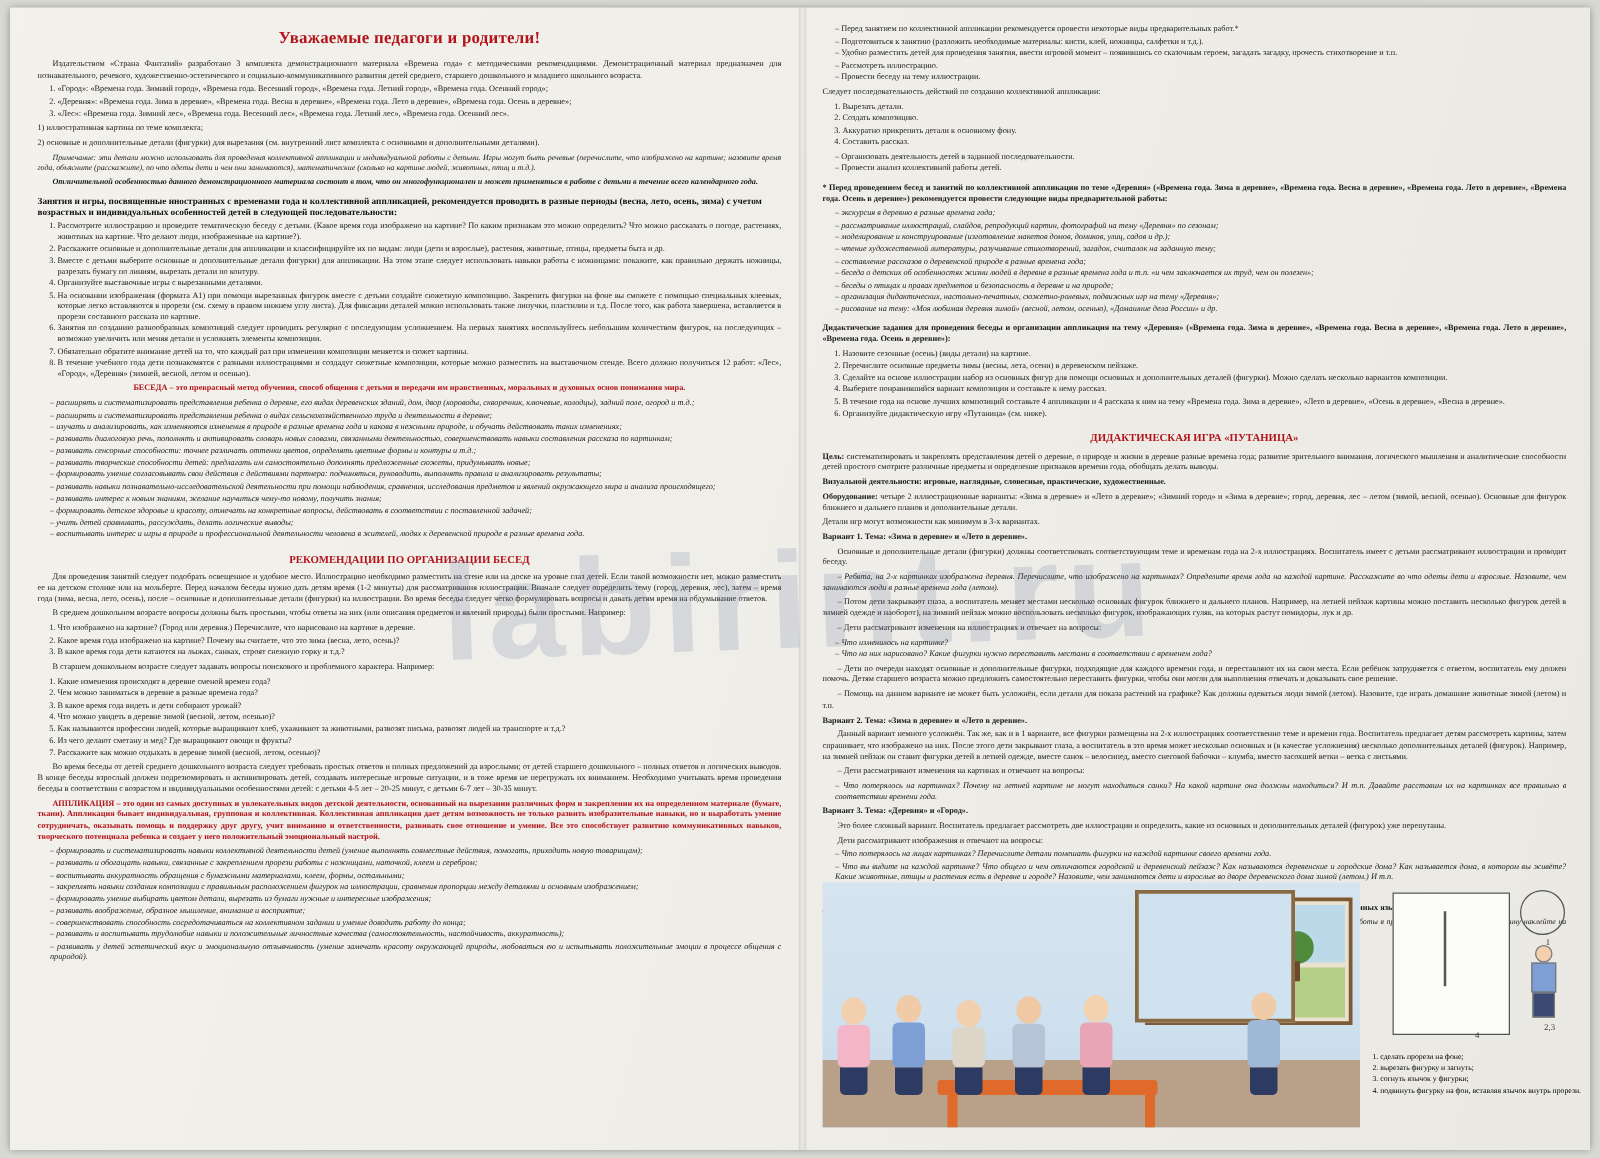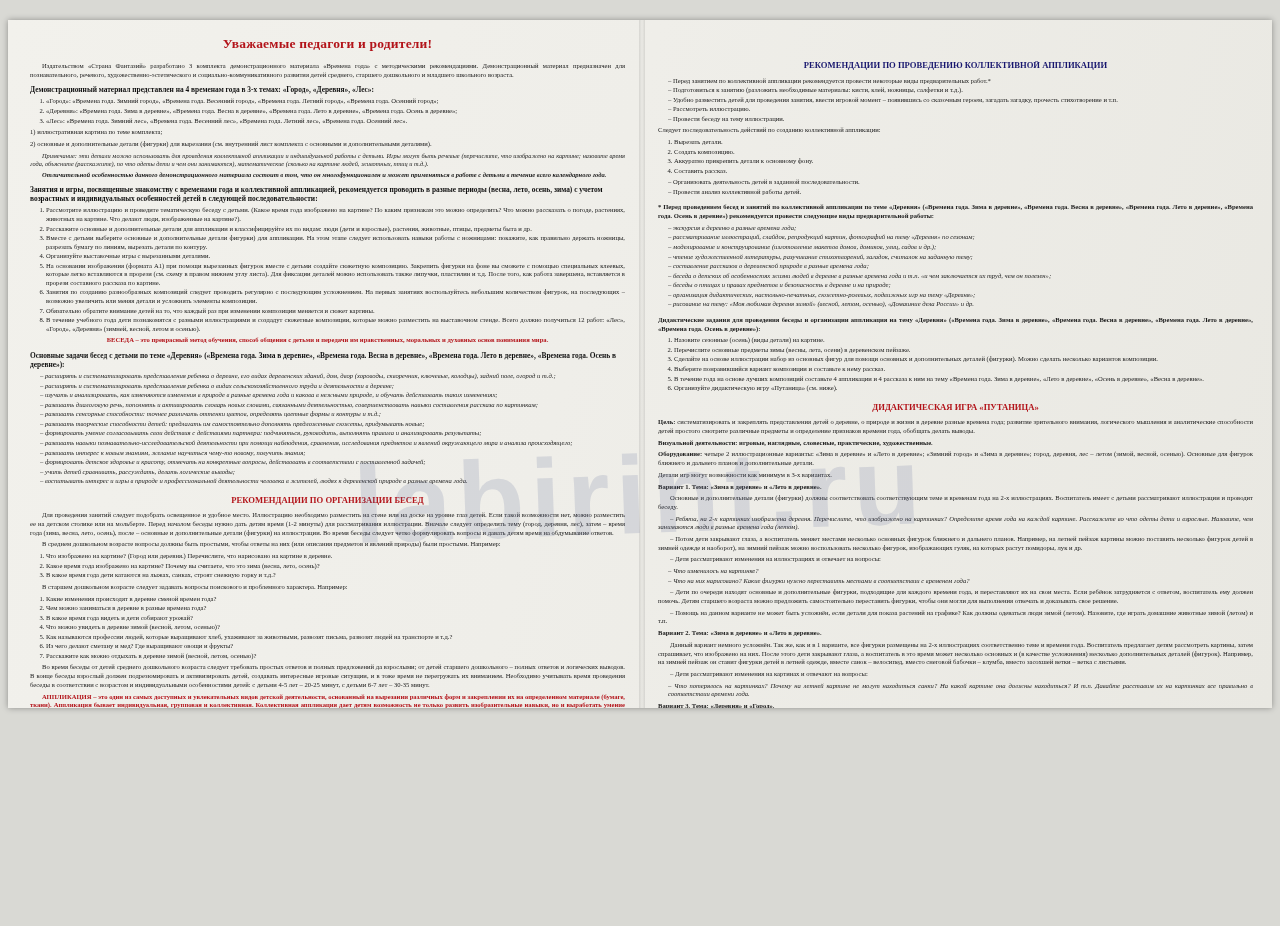--- a/index.html
+++ b/index.html
@@ -5,22 +5,22 @@
   html,body{margin:0;padding:0;}
   body{
     width:1280px;height:926px;
     background:#d9d9d4;
     font-family:"Liberation Serif", serif;
     overflow:hidden;
     position:relative;
   }
   .page{
     position:absolute;
-    left:8px;top:20px;
-    width:1264px;height:688px;
+    left:8px;top:6px;
+    width:1264px;height:914px;
     background:linear-gradient(105deg,#f2f1ec 0%,#efeee9 45%,#e9e8e2 100%);
     box-shadow:0 0 6px rgba(0,0,0,.35);
     overflow:hidden;
   }
   
   .fold{
     position:absolute;left:631px;top:0;width:6px;height:914px;
     background:linear-gradient(90deg,rgba(0,0,0,.10),rgba(0,0,0,.02),rgba(0,0,0,.10));
   }
   .col{
@@ -126,51 +126,49 @@
 <body>
 
 <div class="page">
   <div class="fold"></div>
 
   <div class="col left">
     <h1 class="main-title">Уважаемые педагоги и родители!</h1>
 
     <p>Издательством «Страна Фантазий» разработано 3 комплекта демонстрационного материала «Времена года» с методическими рекомендациями. Демонстрационный материал предназначен для познавательного, речевого, художественно-эстетического и социально-коммуникативного развития детей среднего, старшего дошкольного и младшего школьного возраста.</p>
 
-    <h3 class="sub">Демонстрационный материал представлен на 4 временам года в 3-х темах: «Город», «Деревня», «Лес»:</h3>
     <ol>
       <li>«Город»: «Времена года. Зимний город», «Времена года. Весенний город», «Времена года. Летний город», «Времена года. Осенний город»;</li>
       <li>«Деревня»: «Времена года. Зима в деревне», «Времена года. Весна в деревне», «Времена года. Лето в деревне», «Времена года. Осень в деревне»;</li>
       <li>«Лес»: «Времена года. Зимний лес», «Времена года. Весенний лес», «Времена года. Летний лес», «Времена года. Осенний лес».</li>
     </ol>
 
     <p class="noind">1) иллюстративная картина по теме комплекта;</p>
     <p class="noind">2) основные и дополнительные детали (фигурки) для вырезания (см. внутренний лист комплекта с основными и дополнительными деталями).</p>
 
     <p class="note">Примечание: эти детали можно использовать для проведения коллективной аппликации и индивидуальной работы с детьми. Игры могут быть речевые (перечислите, что изображено на картине; назовите время года, объясните (расскажите), по что одеты дети и чем они занимаются), математические (сколько на картине людей, животных, птиц и т.д.).</p>
     <p class="bold ital" style="font-size:6.5px;text-indent:12px;">Отличительной особенностью данного демонстрационного материала состоит в том, что он многофункционален и может применяться в работе с детьми в течение всего календарного года.</p>
 
-    <h3 class="sub">Занятия и игры, посвященные знакомству с временами года и коллективной аппликацией, рекомендуется проводить в разные периоды (весна, лето, осень, зима) с учетом возрастных и индивидуальных особенностей детей в следующей последовательности:</h3>
+    <h3 class="sub">Занятия и игры, посвященные иностранных с временами года и коллективной аппликацией, рекомендуется проводить в разные периоды (весна, лето, осень, зима) с учетом возрастных и индивидуальных особенностей детей в следующей последовательности:</h3>
     <ol>
       <li>Рассмотрите иллюстрацию и проведите тематическую беседу с детьми. (Какое время года изображено на картине? По каким признакам это можно определить? Что можно рассказать о погоде, растениях, животных на картине. Что делают люди, изображенные на картине?).</li>
       <li>Расскажите основные и дополнительные детали для аппликации и классифицируйте их по видам: люди (дети и взрослые), растения, животные, птицы, предметы быта и др.</li>
       <li>Вместе с детьми выберите основные и дополнительные детали фигурки) для аппликации. На этом этапе следует использовать навыки работы с ножницами: покажите, как правильно держать ножницы, разрезать бумагу по линиям, вырезать детали по контуру.</li>
       <li>Организуйте выставочные игры с вырезанными деталями.</li>
       <li>На основании изображения (формата А1) при помощи вырезанных фигурок вместе с детьми создайте сюжетную композицию. Закрепить фигурки на фоне вы сможете с помощью специальных клеевых, которые легко вставляются в прорези (см. схему в правом нижнем углу листа). Для фиксации деталей можно использовать также липучки, пластилин и т.д. После того, как работа завершена, вставляется в прорези составного рассказа по картине.</li>
       <li>Занятия по созданию разнообразных композиций следует проводить регулярно с последующим усложнением. На первых занятиях воспользуйтесь небольшим количеством фигурок, на последующих – возможно увеличить или меняя детали и усложнять элементы композиции.</li>
       <li>Обязательно обратите внимание детей на то, что каждый раз при изменении композиции меняется и сюжет картины.</li>
       <li>В течение учебного года дети познакомятся с разными иллюстрациями и создадут сюжетные композиции, которые можно разместить на выставочном стенде. Всего должно получиться 12 работ: «Лес», «Город», «Деревня» (зимней, весной, летом и осенью).</li>
     </ol>
 
 
     <p class="center" style="text-indent:0">
       <span class="red bold">БЕСЕДА – это преврасный метод обучения, способ общения с детьми и передачи им нравственных, моральных и духовных основ понимания мира.</span>
     </p>
 
-    <h3 class="sub">Основные задачи бесед с детьми по теме «Деревня» («Времена года. Зима в деревне», «Времена года. Весна в деревне», «Времена года. Лето в деревне», «Времена года. Осень в деревне»):</h3>
     <ul class="dash">
       <li class="ital">расширять и систематизировать представления ребенка о деревне, его видах деревенских зданий, дом, двор (хороводы, скворечник, ключевые, колодцы), задний поле, огород и т.д.;</li>
       <li class="ital">расширять и систематизировать представления ребенка о видах сельскохозяйственного труда и деятельности в деревне;</li>
       <li class="ital">изучать и анализировать, как изменяются изменения в природе в разные времена года и какова в нежными природе, и обучать действовать таких изменениях;</li>
       <li class="ital">развивать диалоговую речь, пополнять и активировать словарь новых словами, связанными деятельностью, совершенствовать навыки составления рассказа по картинкам;</li>
       <li class="ital">развивать сенсорные способности: точнее различать оттенки цветов, определять цветные формы и контуры и т.д.;</li>
       <li class="ital">развивать творческие способности детей: предлагать им самостоятельно дополнять предложенные сюжеты, придумывать новые;</li>
       <li class="ital">формировать умение согласовывать свои действия с действиями партнера: подчиняться, руководить, выполнять правила и анализировать результаты;</li>
       <li class="ital">развивать навыки познавательно-исследовательской деятельности при помощи наблюдения, сравнения, исследования предметов и явлений окружающего мира и анализа происходящего;</li>
       <li class="ital">развивать интерес к новым знаниям, желание научиться чему-то новому, получить знания;</li>
@@ -210,21 +208,20 @@
       <li class="ital">закреплять навыки создания композиции с правильным расположением фигурок на иллюстрации, сравнения пропорции между деталями и основным изображением;</li>
       <li class="ital">формировать умение выбирать цветом детали, вырезать из бумаги нужные и интересные изображения;</li>
       <li class="ital">развивать воображение, образное мышление, внимание и восприятие;</li>
       <li class="ital">совершенствовать способность сосредотачиваться на коллективном задании и умение доводить работу до конца;</li>
       <li class="ital">развивать и воспитывать трудолюбие навыки и положительные личностные качества (самостоятельность, настойчивость, аккуратность);</li>
       <li class="ital">развивать у детей эстетический вкус и эмоциональную отзывчивость (умение замечать красоту окружающей природы, любоваться ею и испытывать положительные эмоции в процессе общения с природой).</li>
     </ul>
   </div>
 
   <div class="col right">
-    <h2 class="sect" style="margin-top:26px">РЕКОМЕНДАЦИИ ПО ПРОВЕДЕНИЮ КОЛЛЕКТИВНОЙ АППЛИКАЦИИ</h2>
 
     <ul class="dash">
       <li>Перед занятием по коллективной аппликации рекомендуется провести некоторые виды предварительных работ.*</li>
       <li>Подготовиться к занятию (разложить необходимые материалы: кисти, клей, ножницы, салфетки и т.д.).</li>
       <li>Удобно разместить детей для проведения занятия, ввести игровой момент – появившись со сказочным героем, загадать загадку, прочесть стихотворение и т.п.</li>
       <li>Рассмотреть иллюстрацию.</li>
       <li>Провести беседу на тему иллюстрации.</li>
     </ul>
     <p class="noind">Следует последовательность действий по созданию коллективной аппликации:</p>
     <ol>

